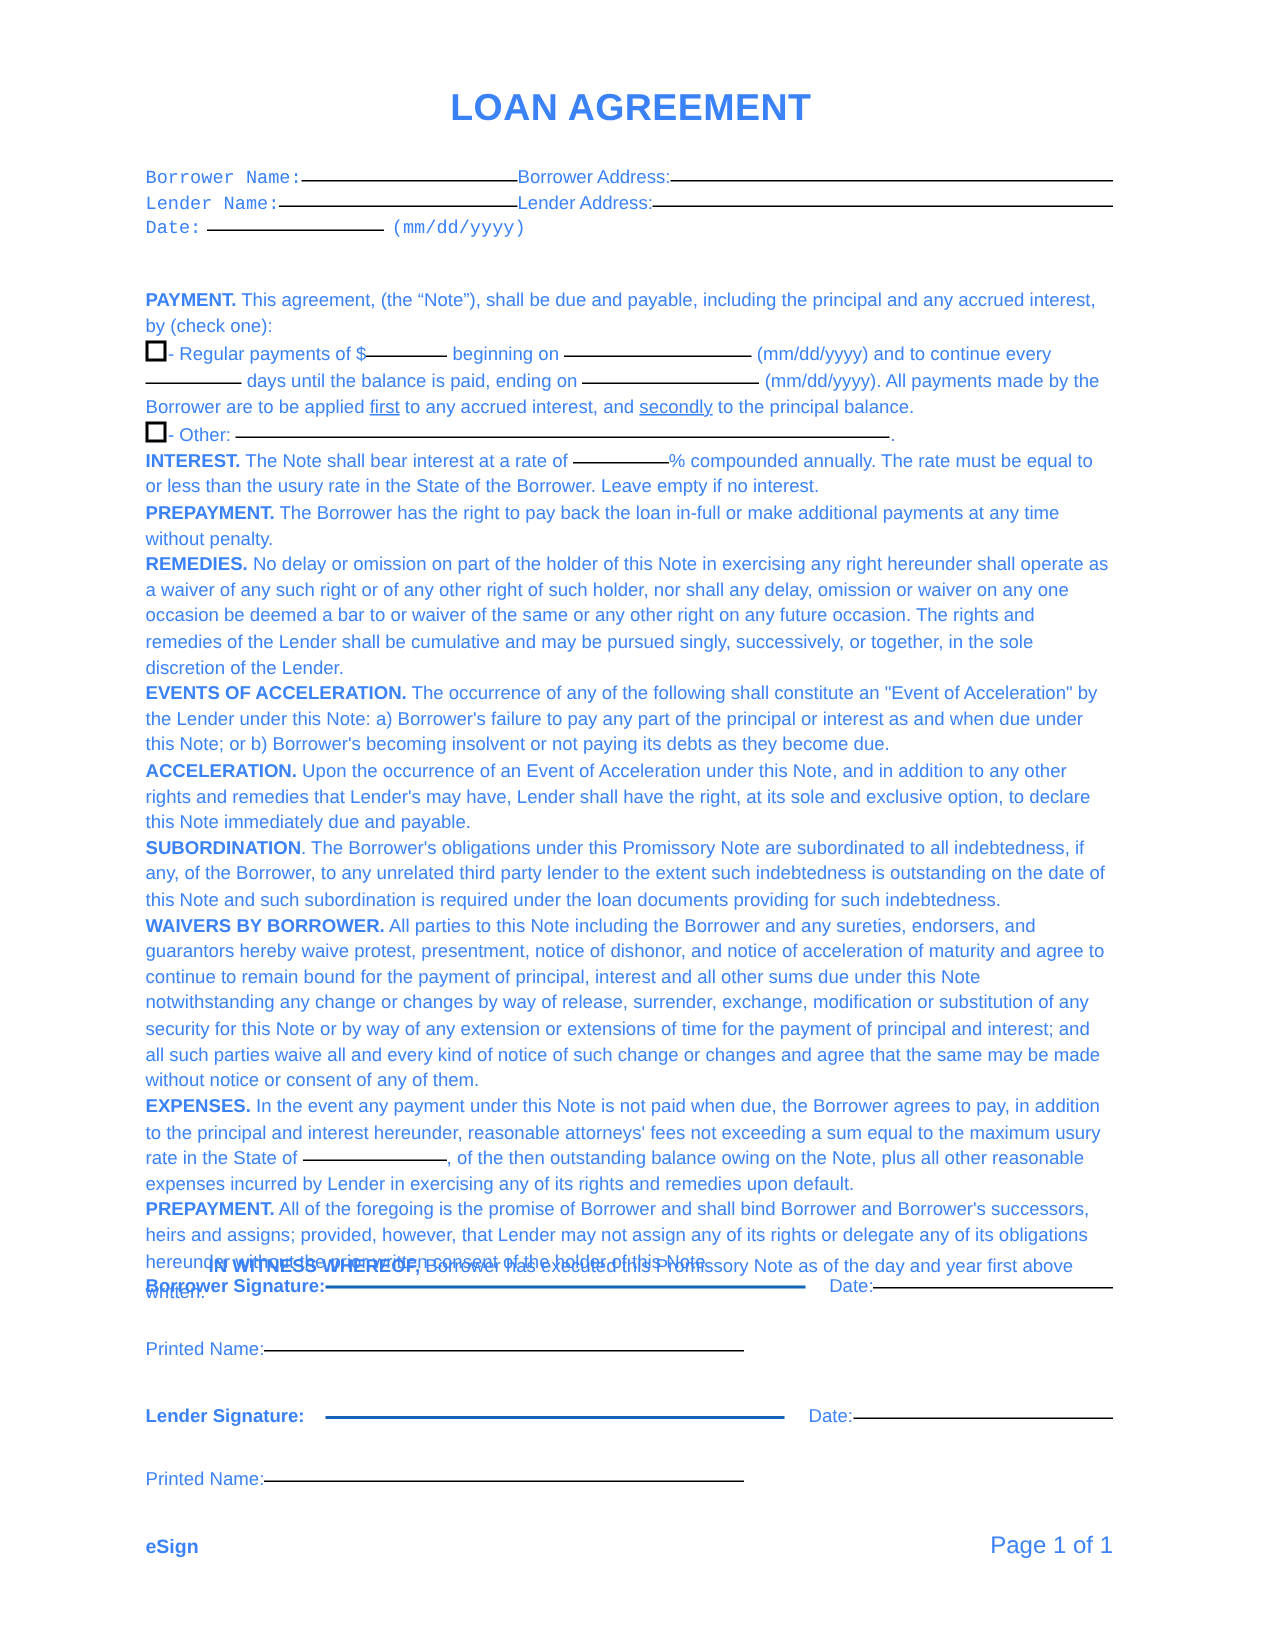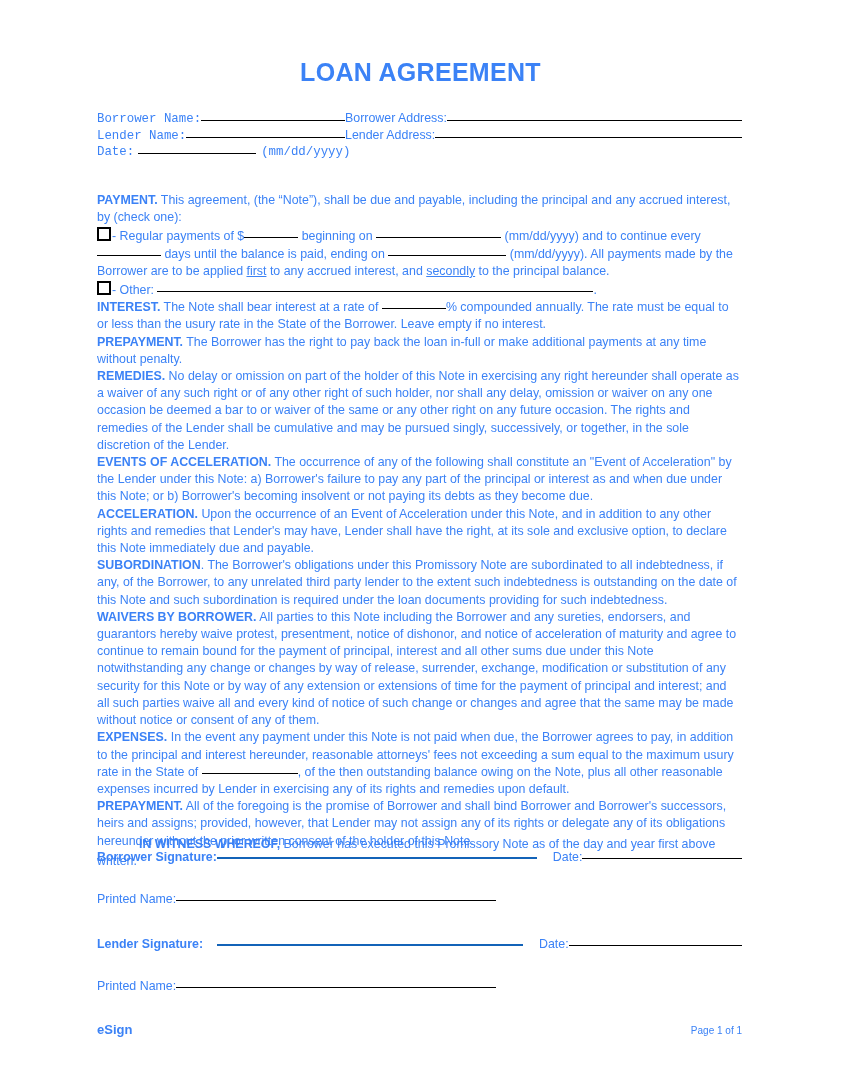--- a/index.html
+++ b/index.html
@@ -153,21 +153,21 @@
     position: absolute;
     left: 97px;
     top: 1022px;
     width: 645px;
     display: flex;
     justify-content: space-between;
     align-items: baseline;
     font-size: 12.4px;
   }
   .footer-brand { font-weight: bold; font-size: 13px; }
-  .footer-page { font-size: 10px; }
+  .footer-page { font-size: 16px; }
 </style>
 </head>
 <body>
 
 <div class="page">
 
   <div class="doc-title">LOAN AGREEMENT</div>
 
   <div class="header-fields">
 

